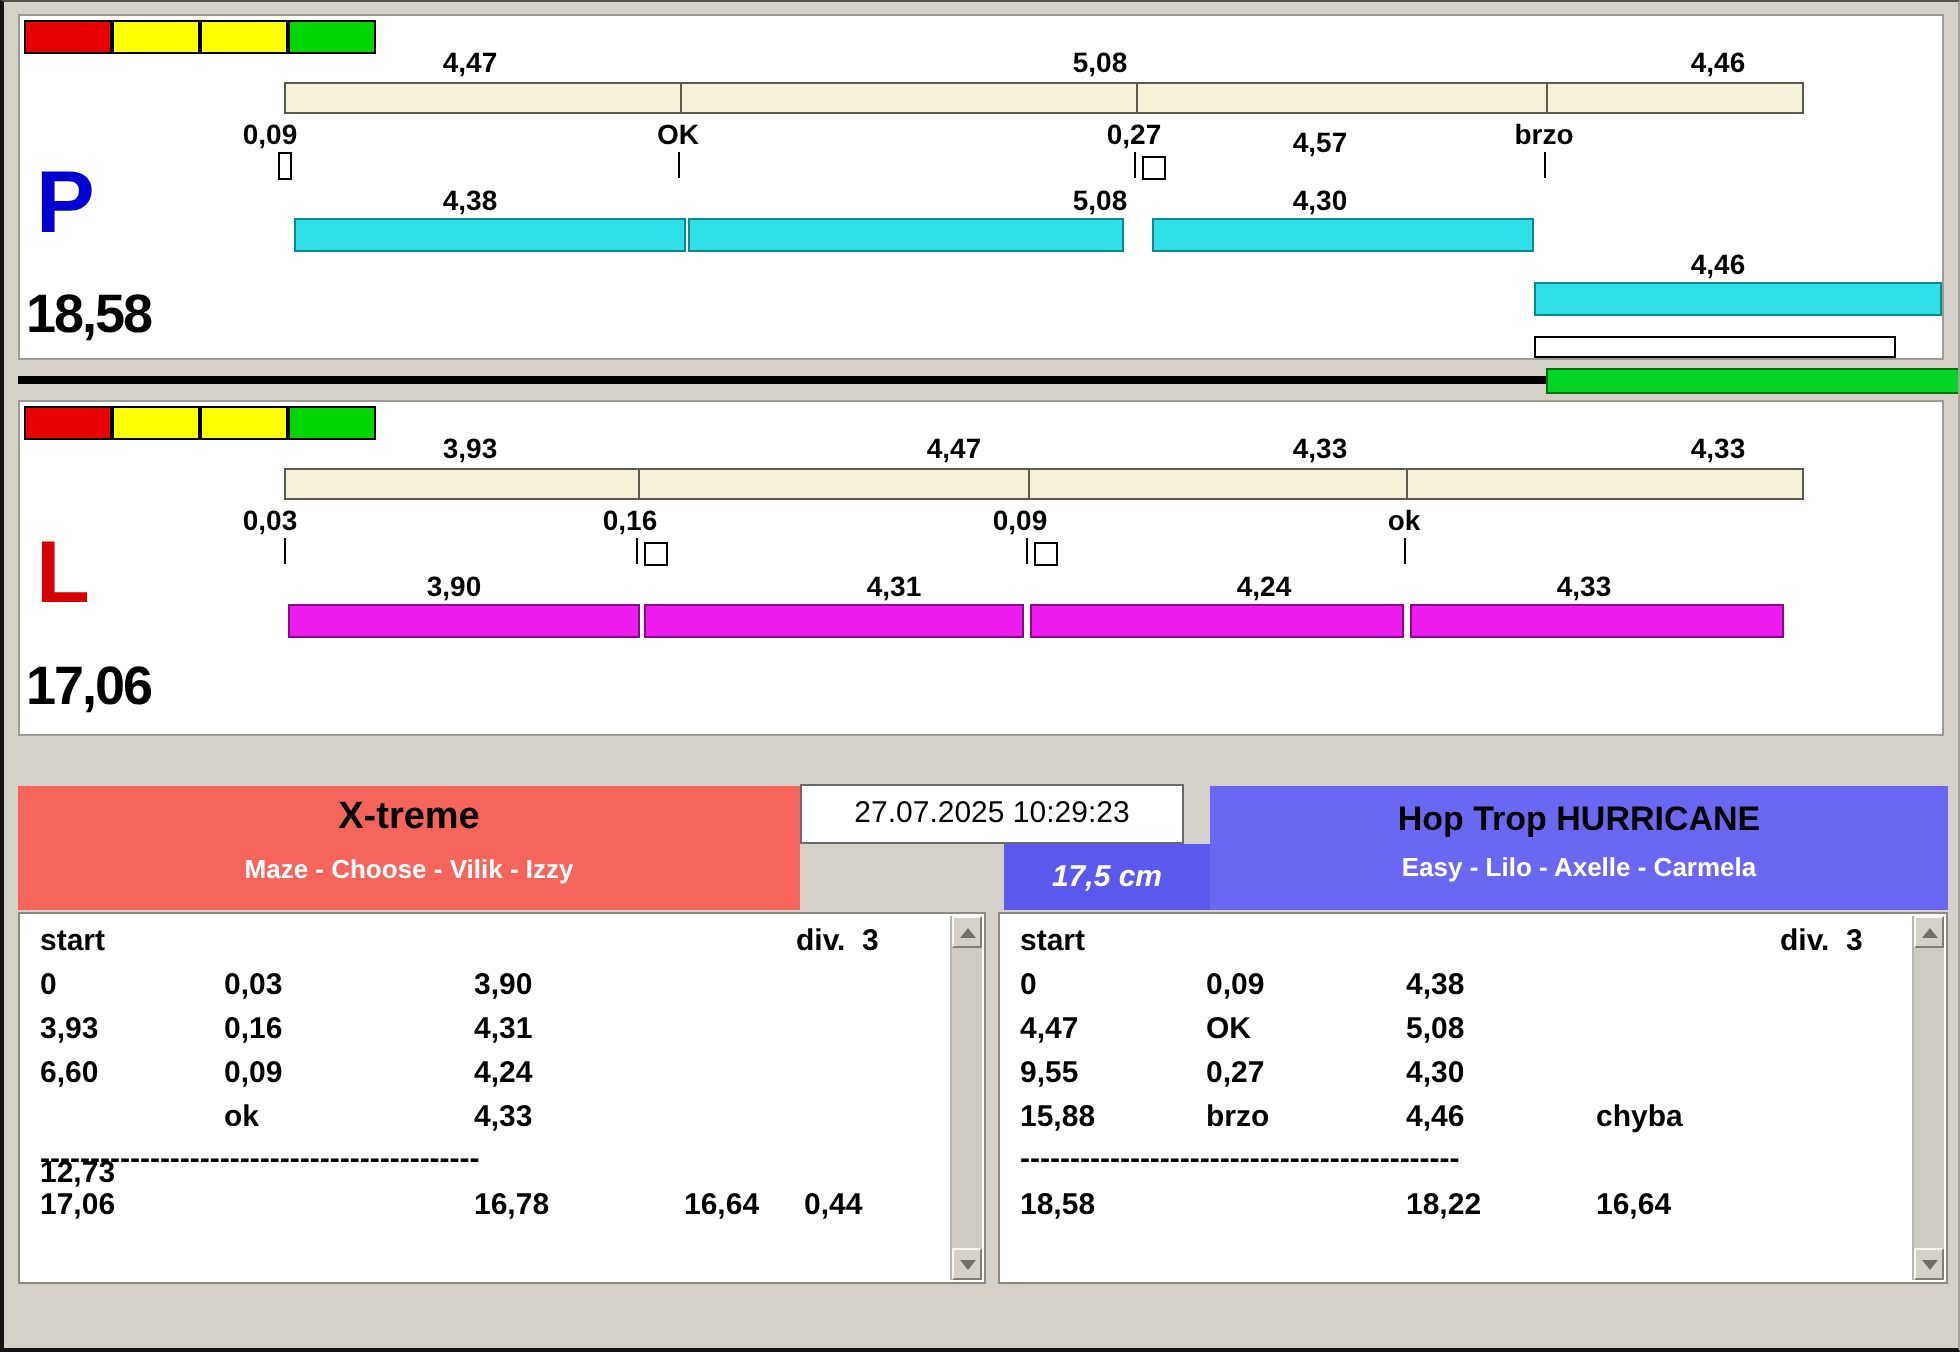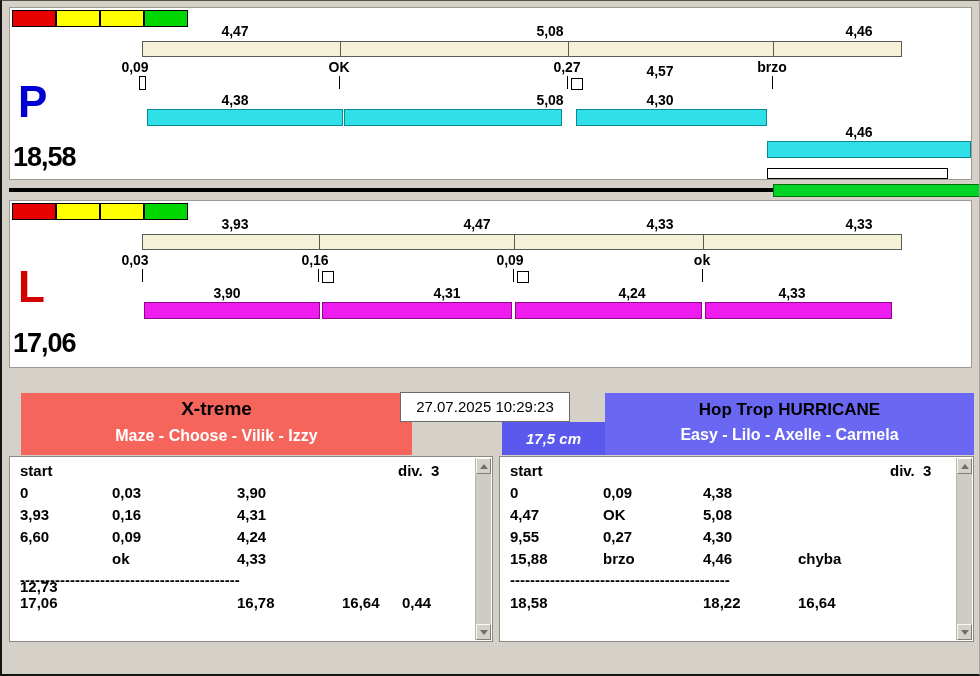--- a/index.html
+++ b/index.html
@@ -19,21 +19,21 @@
   .slot { position:absolute; background:#fff; border:1px solid #000; }
   .runbar { position:absolute; height:17px; border:1px solid #0a8a90; }
   .runbar.mag { border:1px solid #8d078d; }
   .letter { position:absolute; font-size:44px; font-weight:bold; line-height:1; }
   .total { position:absolute; font-size:27px; font-weight:bold; color:#000; line-height:1; letter-spacing:-1px; }
   .hr-div { position:absolute; background:#000; }
   .greenbar { position:absolute; border:1px solid #067006; }
   .teamhdr { position:absolute; height:62px; text-align:center; }
   .teamname { font-size:19px; font-weight:bold; color:#000; padding-top:5px; }
   .teamname.small { font-size:17px; padding-top:7px; }
-  .teammembers { font-size:16px; font-weight:bold; color:#fff; padding-top:7px; }
+  .teammembers { font-size:13px; font-weight:bold; color:#fff; padding-top:7px; }
   .teamname.small + .teammembers { padding-top:6px; }
   .datebox { position:absolute; background:#fff; border:1px solid #6a6a6a; font-size:15px; text-align:center; line-height:28px; color:#000; }
   .cmcell { position:absolute; color:#fff; font-weight:bold; font-size:15px; text-align:center; line-height:33px; }
   .datapanel { position:absolute; background:#fff; border:1px solid #8a8a82; font-size:15px; font-weight:bold; color:#000; }
   .drow { position:absolute; left:10px; right:22px; display:flex; height:22px; }
   .dc { display:block; }
   .abslbl { position:absolute; white-space:pre; font-size:15px; font-weight:bold; }
   .scroll { position:absolute; top:1px; bottom:1px; right:1px; width:16px; background:#cfccc4; border-left:1px solid #b8b5ae; }
   .sbtn { position:absolute; left:0; width:15px; height:16px; background:#d5d1c8;
           border:1px solid; border-color:#f8f8f6 #7e7e78 #7e7e78 #f8f8f6;
@@ -135,26 +135,26 @@
     <div class="lbl" style="left:405px; top:85px;">4,31</div>
     <div class="lbl" style="left:590px; top:85px;">4,24</div>
     <div class="lbl" style="left:750px; top:85px;">4,33</div>
 
     <div class="runbar mag" style="left: 134px; top: 101px; width: 176px; background-color: rgb(238, 28, 238);"></div>
     <div class="runbar mag" style="left: 312px; top: 101px; width: 190px; background-color: rgb(238, 28, 238);"></div>
     <div class="runbar mag" style="left: 505px; top: 101px; width: 187px; background-color: rgb(238, 28, 238);"></div>
     <div class="runbar mag" style="left: 695px; top: 101px; width: 187px; background-color: rgb(238, 28, 238);"></div>
   </div>
 
-  <div class="teamhdr" style="left: 19px; top: 392px; width: 391px; background-color: rgb(245, 101, 92);">
+  <div class="teamhdr" style="left: 7px; top: 392px; width: 391px; background-color: rgb(245, 101, 92);">
     <div class="teamname">X-treme</div>
     <div class="teammembers">Maze - Choose - Vilik - Izzy</div>
   </div>
 
-  <div class="datebox" style="left:398px; top:391px; width:170px; height:30px;">27.07.2025 10:29:23</div>
+  <div class="datebox" style="left:398px; top:391px; width:192px; height:30px;">27.07.2025 10:29:23</div>
   <div class="cmcell" style="left: 500px; top: 421px; width: 103px; height: 33px; background-color: rgb(91, 88, 238); font-style: italic;">17,5 cm</div>
 
   <div class="teamhdr" style="left: 603px; top: 392px; width: 369px; background-color: rgb(106, 103, 242);">
     <div class="teamname small">Hop Trop HURRICANE</div>
     <div class="teammembers">Easy - Lilo - Axelle - Carmela</div>
   </div>
 
   <div class="datapanel" style="left:7px; top:455px; width:484px; height:186px;">
     <div class="drow" style="top:5px;">
       <span class="dc">start</span>

